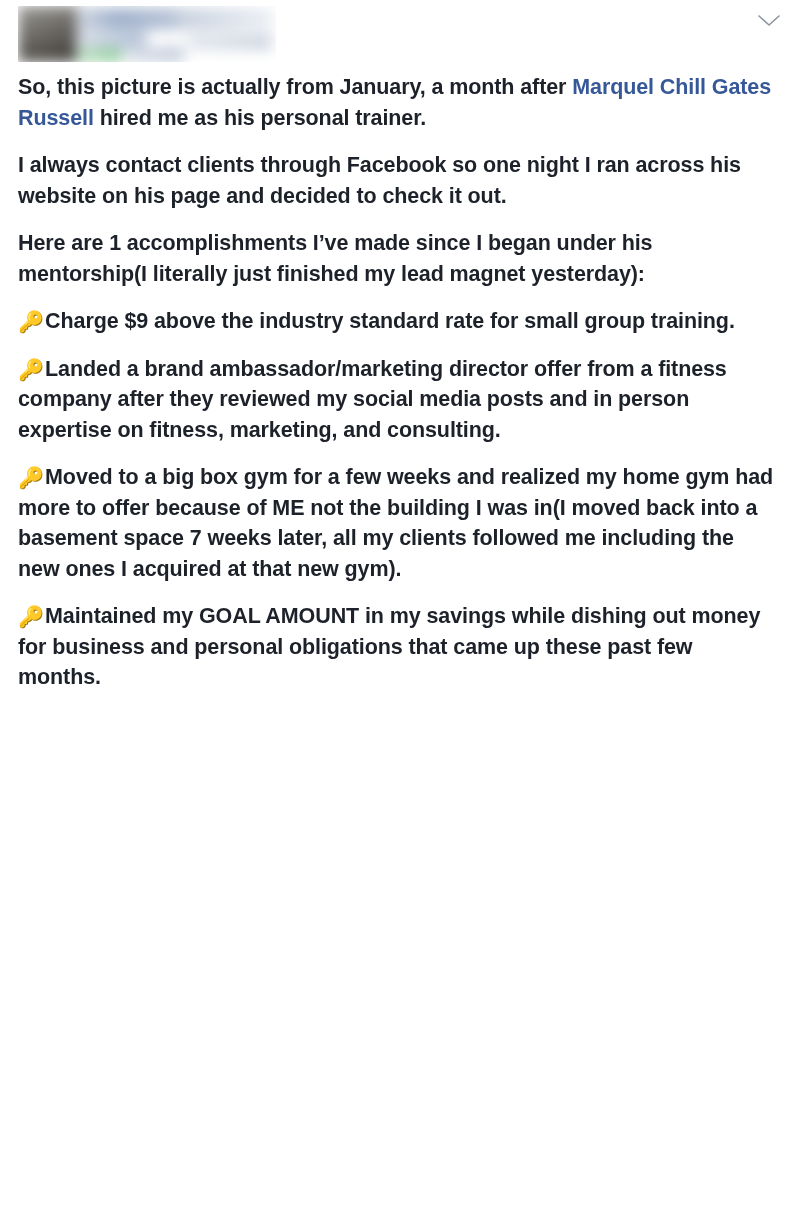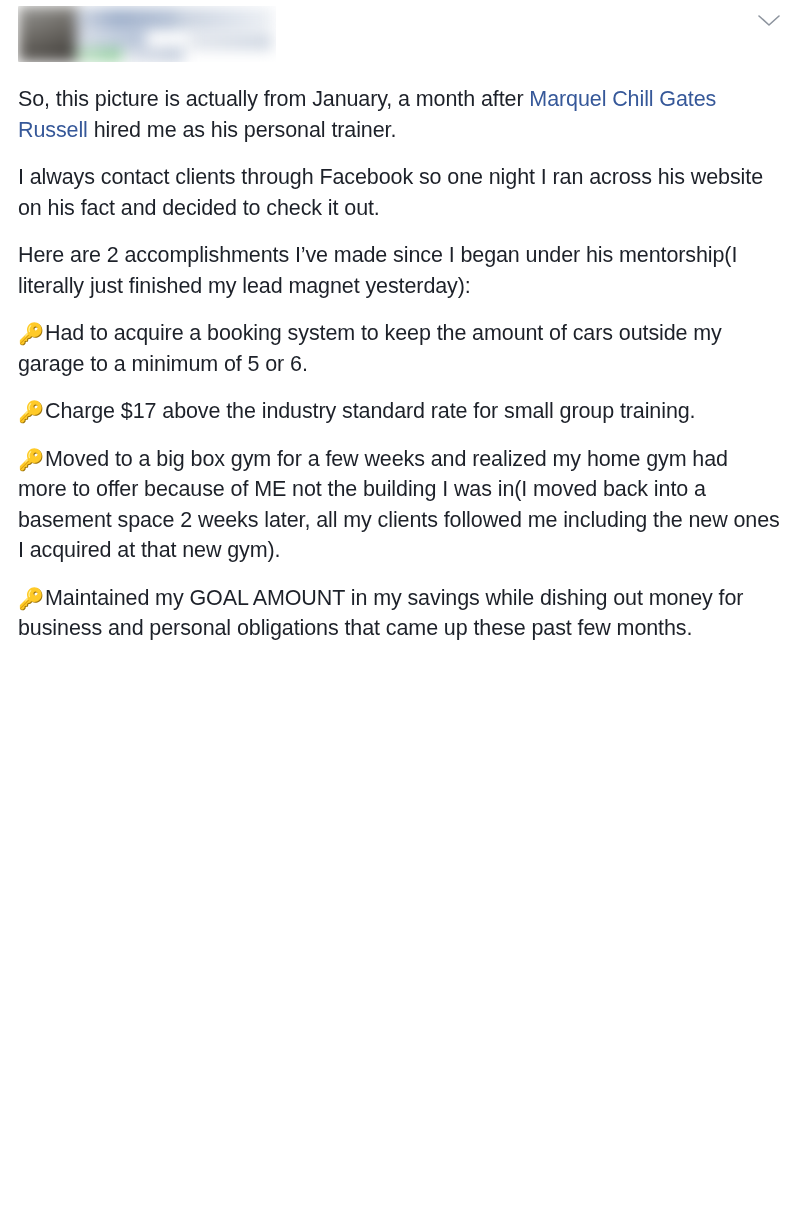--- a/index.html
+++ b/index.html
@@ -83,22 +83,22 @@
   .chevron-btn svg { display: block; }
 
   
   .post-body {
     padding: 4px 18px 16px 18px;
   }
   .para {
     font-size: 21.5px;
     line-height: 1.42;
     color: #1d2129;
-    margin: 12px 0 17px 0;
-    font-weight: 400;
+    margin: 0 0 17px 0;
+    font-weight: 700;
     letter-spacing: -0.1px;
   }
   .para:last-child { margin-bottom: 0; }
   .mention {
     color: #365899;
     text-decoration: none;
     cursor: pointer;
   }
   .key-emoji {
     display: inline-block;
@@ -134,31 +134,31 @@
         </svg>
       </span>
     </div>
   </div>
 
   <div class="post-body">
 
     <p class="para"><span>So, this picture is actually from January, a month after </span><a class="mention" href="#">Marquel Chill Gates Russell</a><span> hired me as his personal trainer.</span></p>
 
 
-    <p class="para">I always contact clients through Facebook so one night I ran across his website on his fact and decided to check it out.</p>
+    <p class="para">I always contact clients through Facebook so one night I ran across his website on his page and decided to check it out.</p>
 
 
-    <p class="para">Here are 2 accomplishments I’ve made since I began under his mentorship(I literally just finished my lead magnet yesterday):</p>
+    <p class="para">Here are 1 accomplishments I’ve made since I began under his mentorship(I literally just finished my lead magnet yesterday):</p>
 
 
 
-    <p class="para"><span class="key-emoji">🔑</span><span>Had to acquire a booking system to keep the amount of cars outside my garage to a minimum of 5 or 6.</span></p>
 
-    <p class="para"><span class="key-emoji">🔑</span><span>Charge $17 above the industry standard rate for small group training.</span></p>
+    <p class="para"><span class="key-emoji">🔑</span><span>Charge $9 above the industry standard rate for small group training.</span></p>
 
+    <p class="para"><span class="key-emoji">🔑</span><span>Landed a brand ambassador/marketing director offer from a fitness company after they reviewed my social media posts and in person expertise on fitness, marketing, and consulting.</span></p>
 
-    <p class="para"><span class="key-emoji">🔑</span><span>Moved to a big box gym for a few weeks and realized my home gym had more to offer because of ME not the building I was in(I moved back into a basement space 2 weeks later, all my clients followed me including the new ones I acquired at that new gym).</span></p>
+    <p class="para"><span class="key-emoji">🔑</span><span>Moved to a big box gym for a few weeks and realized my home gym had more to offer because of ME not the building I was in(I moved back into a basement space 7 weeks later, all my clients followed me including the new ones I acquired at that new gym).</span></p>
 
 
     <p class="para"><span class="key-emoji">🔑</span><span>Maintained my GOAL AMOUNT in my savings while dishing out money for business and personal obligations that came up these past few months.</span></p>
 
   </div>
 </div>
 
 </body></html>

